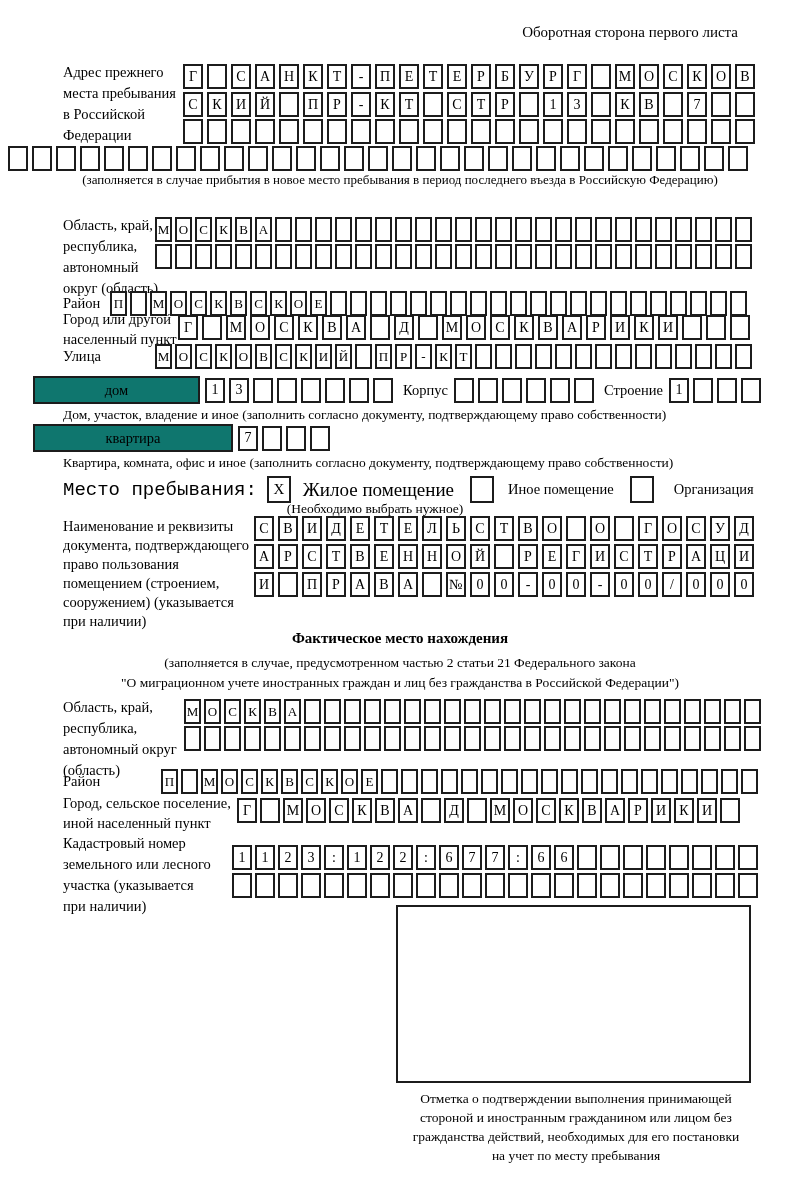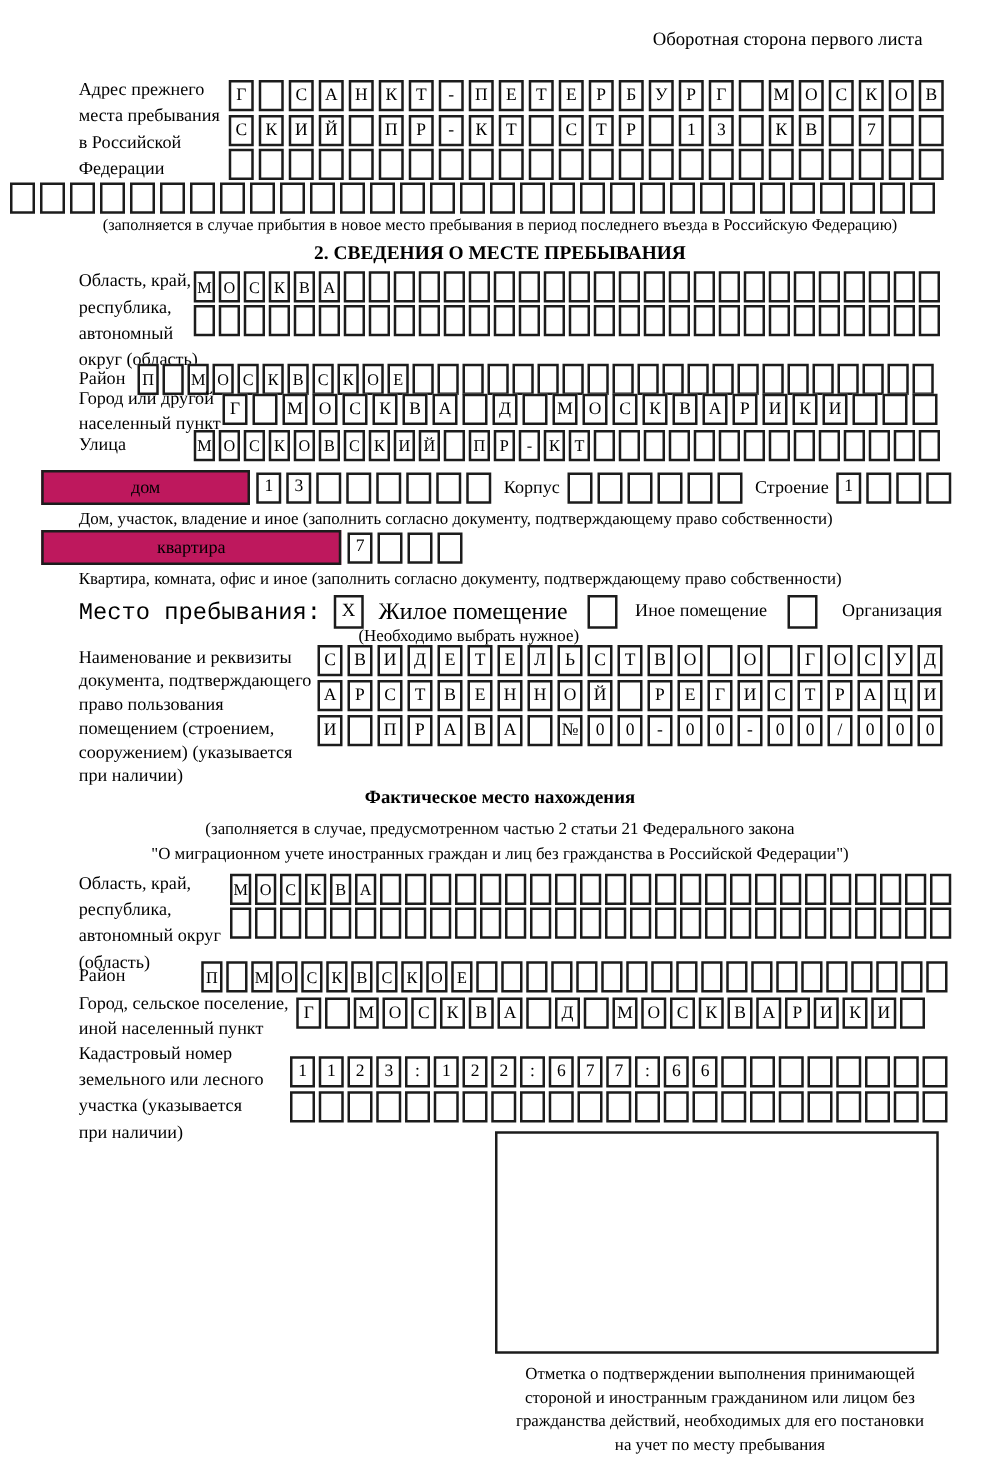--- a/index.html
+++ b/index.html
@@ -10,21 +10,21 @@
   .cap{position:absolute;font-size:13px;}
   .capc{left:0;width:800px;text-align:center;}
   .hdr{position:absolute;left:0;width:800px;text-align:center;font-weight:bold;font-size:15.5px;}
   .bxrow{position:absolute;display:flex;}
   .bx{box-sizing:border-box;border:2px solid #1c1c1c;height:25px;background:#fff;
       display:flex;align-items:center;justify-content:center;}
   .b24 .bx{width:20px;margin-right:4px;font-size:14px;}
   .b20 .bx{width:17px;margin-right:3px;font-size:13px;}
   .b23 .bx{width:20px;margin-right:3px;font-size:14px;}
   .flexrow{position:absolute;display:flex;align-items:center;}
-  .widebox{box-sizing:border-box;border:2px solid #1c1c1c;height:28px;background:#be185d;
+  .widebox{box-sizing:border-box;border:2px solid #1c1c1c;height:28px;background:#0f766e;
       display:flex;align-items:center;justify-content:center;font-size:14.5px;}
   .inlineboxes{display:flex;align-items:center;}
   .midlbl{font-size:14.5px;margin:0 6px;white-space:nowrap;}
   .cb{box-sizing:border-box;border:2px solid #1c1c1c;width:24px;height:27px;background:#fff;
       display:flex;align-items:center;justify-content:center;font-size:15px;}
   .bigbox{position:absolute;left:396px;top:905px;width:355px;height:178px;
       border:2px solid #1c1c1c;box-sizing:border-box;background:#fff;}
   .confirm{position:absolute;left:380px;top:1089px;width:392px;text-align:center;
       font-size:13.5px;line-height:19px;white-space:pre-line;}
 </style>
@@ -145,21 +145,20 @@
       <div class="bx"></div>
       <div class="bx"></div>
       <div class="bx"></div>
       <div class="bx"></div>
       <div class="bx"></div>
       <div class="bx"></div>
       <div class="bx"></div>
     </div>
   <div class="cap capc" style="top:172px;">(заполняется в случае прибытия в новое место пребывания в период последнего въезда в Российскую Федерацию)</div>
 
-  <div class="hdr" style="top:194px;">2. СВЕДЕНИЯ О МЕСТЕ ПРЕБЫВАНИЯ</div>
 
   <div class="lbl" style="left:63px;top:215px;">Область, край,
 республика,
 автономный
 округ (область)</div>
   <div class="bxrow b20" style="left:155px;top:217px;">
       <div class="bx">М</div>
       <div class="bx">О</div>
       <div class="bx">С</div>
       <div class="bx">К</div>
@@ -347,21 +346,21 @@
     <div class="inlineboxes b24">
         <div class="bx">1</div>
         <div class="bx"></div>
         <div class="bx"></div>
         <div class="bx"></div>
       </div>
   </div>
   <div class="cap" style="left:63px;top:407px;font-size:13.5px;">Дом, участок, владение и иное (заполнить согласно документу, подтверждающему право собственности)</div>
 
   <div class="flexrow" style="left:33px;top:424px;">
-    <div class="widebox" style="width:240px;">квартира</div>
+    <div class="widebox" style="width:200px;">квартира</div>
     <div class="inlineboxes b24" style="margin-left:5px;">
         <div class="bx">7</div>
         <div class="bx"></div>
         <div class="bx"></div>
         <div class="bx"></div>
       </div>
   </div>
   <div class="cap" style="left:63px;top:455px;font-size:13.5px;">Квартира, комната, офис и иное (заполнить согласно документу, подтверждающему право собственности)</div>
 
   <div class="flexrow" style="left:63px;top:476px;">

